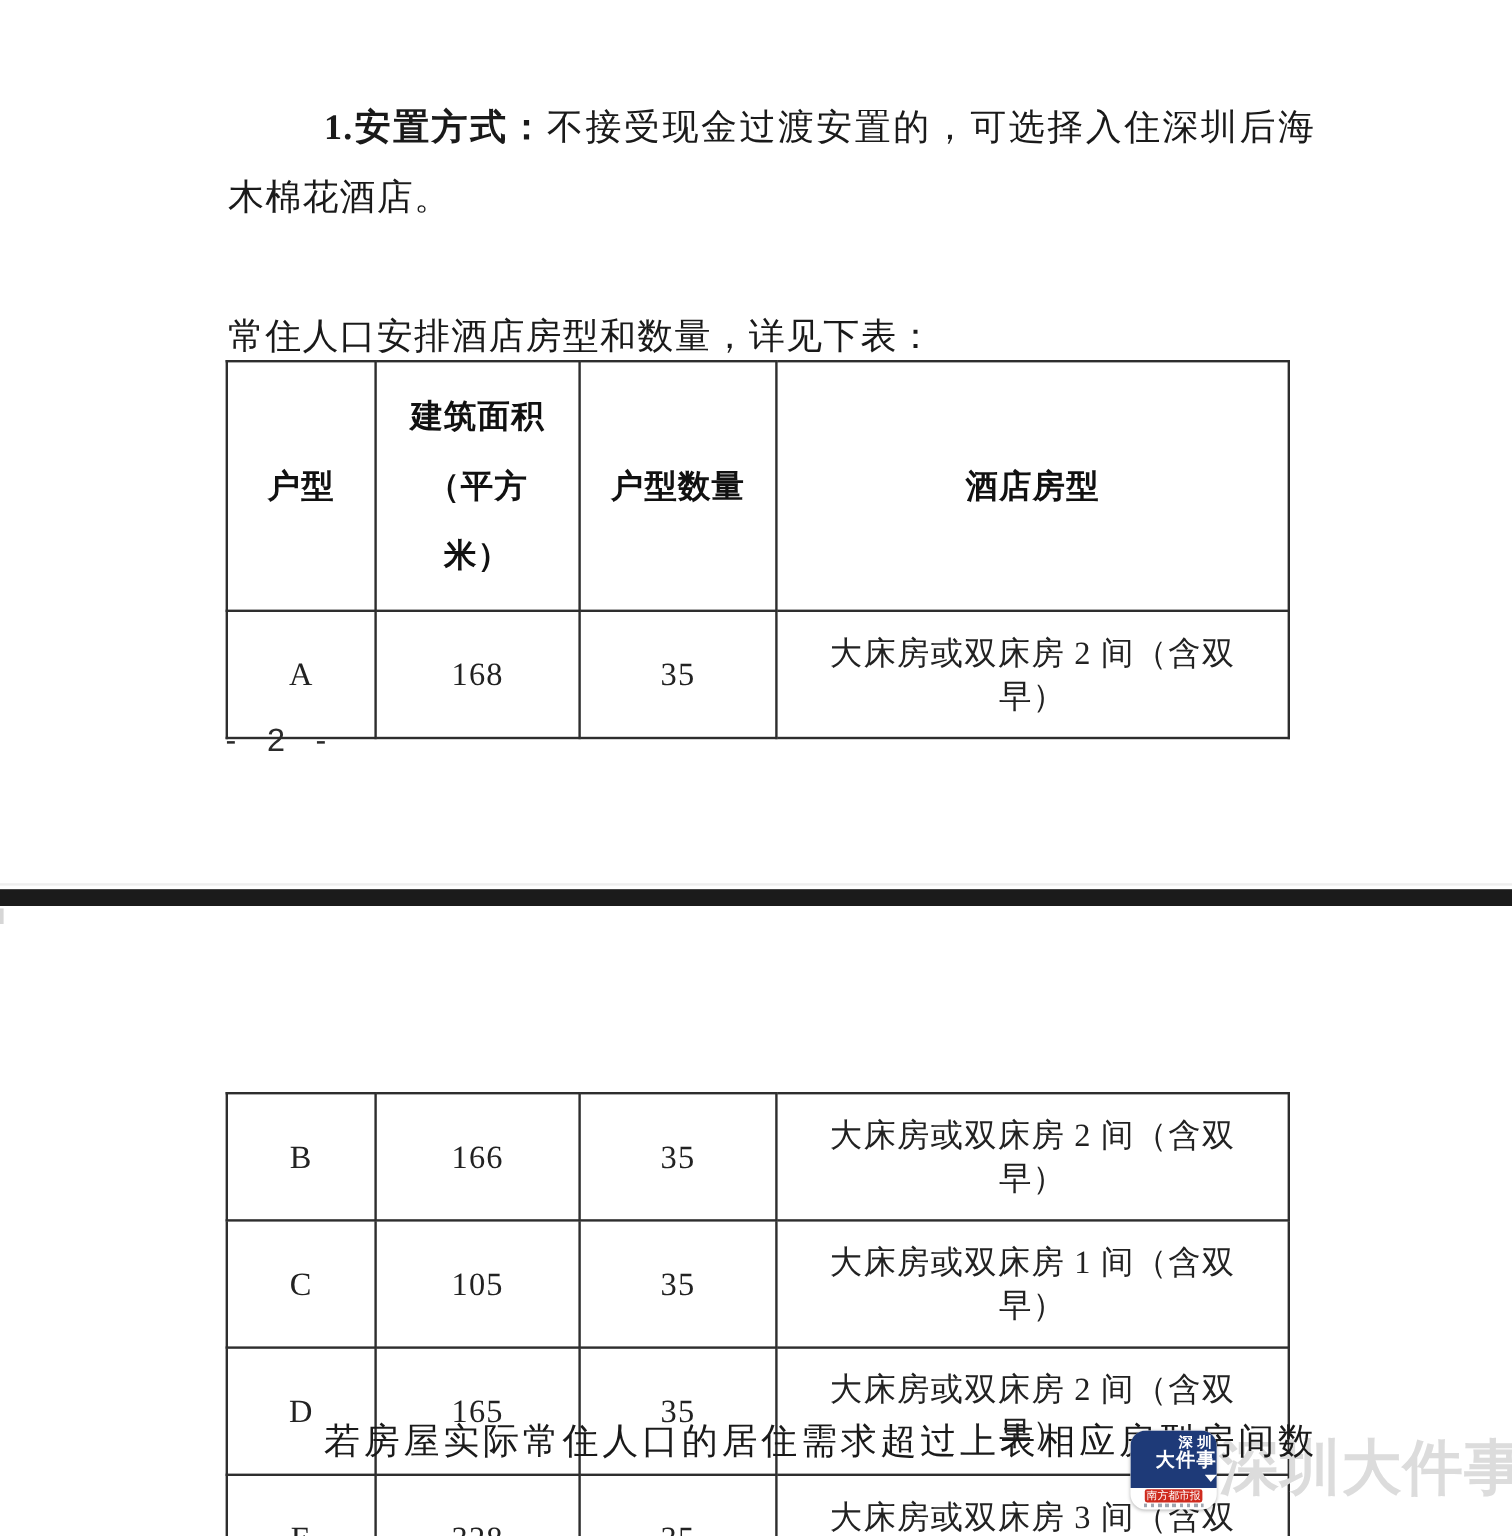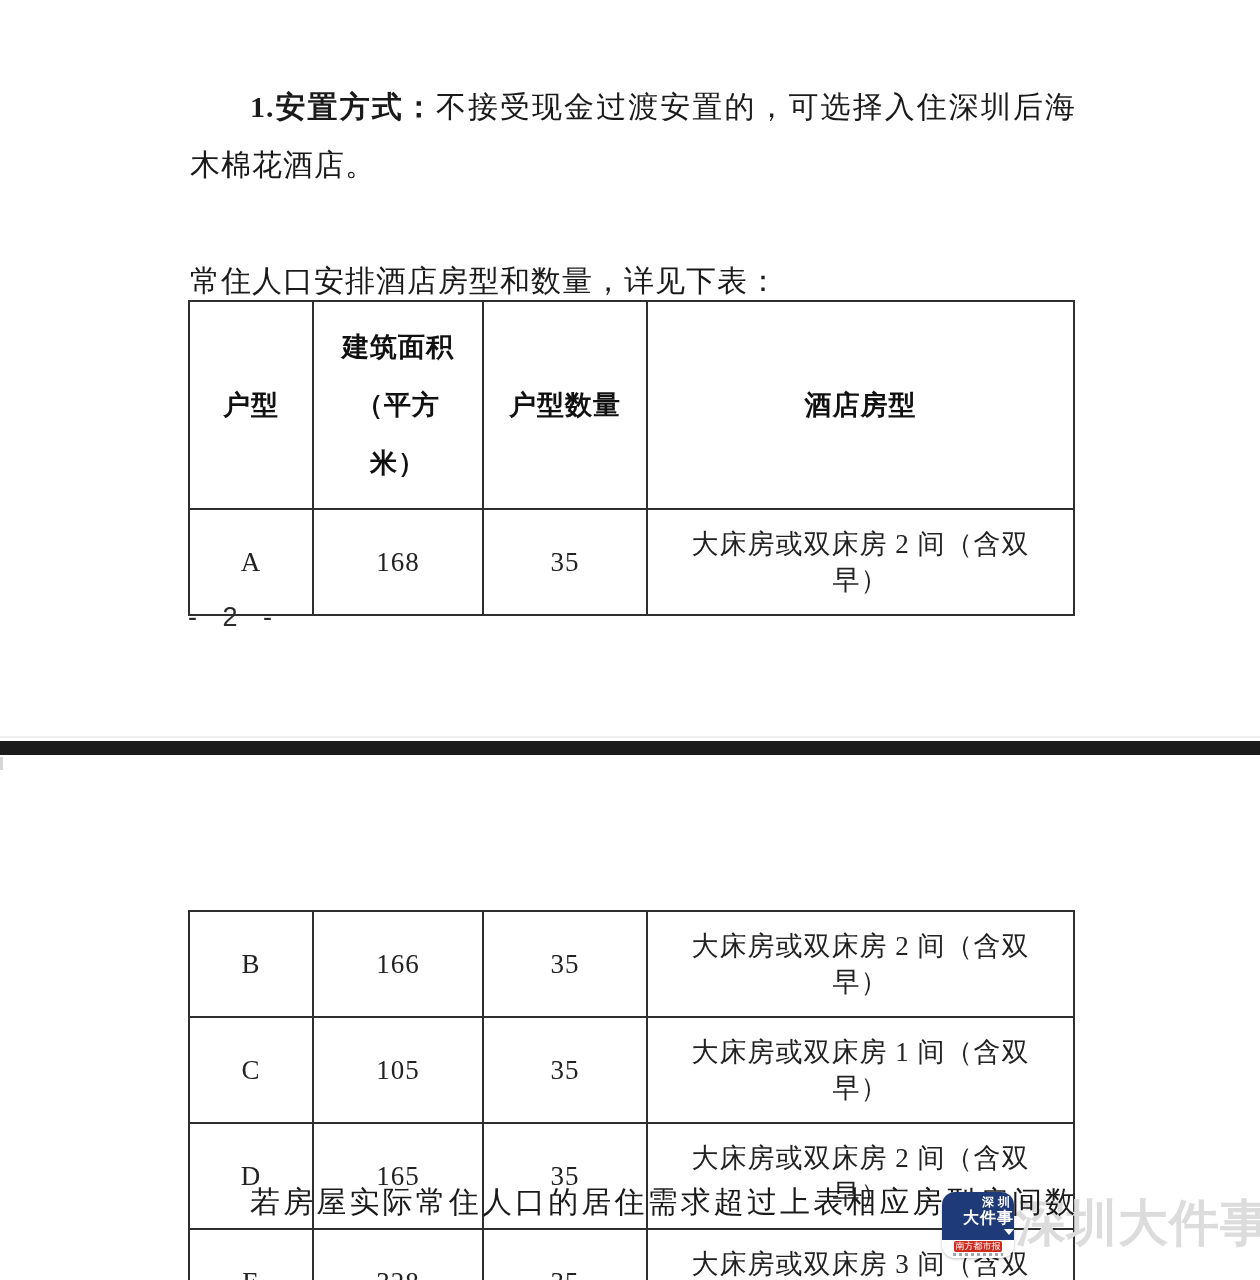--- a/index.html
+++ b/index.html
@@ -5,21 +5,21 @@
   html,body{margin:0;padding:0;background:#fff;}
   .canvas{
     position:relative;width:1260px;height:1280px;background:#ffffff;
     font-family:"Liberation Serif","DejaVu Serif",serif;color:#1a1a1a;overflow:hidden;
   }
   .abs{position:absolute;}
   .heading{
     left:246px;top:18px;font-size:32px;font-weight:bold;letter-spacing:2px;line-height:44px;white-space:nowrap;
   }
   .bodyline{font-size:30px;line-height:42px;letter-spacing:1px;white-space:nowrap;}
-  .just{white-space:normal;text-align:justify;text-align-last:justify;}
+  .just{white-space:normal;text-align:justify;text-align-last:justify;margin-left:20px;}
   .blabel{font-weight:bold;}
   
   .p1a{left:250px;top:86px;width:826px;}
   .p1b{left:190px;top:144px;}
   .p2a{left:250px;top:202px;width:826px;}
   .p2b{left:190px;top:260px;}
   .p3a{left:250px;top:1181px;width:826px;}
   .p3b{left:190px;top:1239px;}
   
   .doc-table{border-collapse:collapse;table-layout:fixed;width:885px;}

